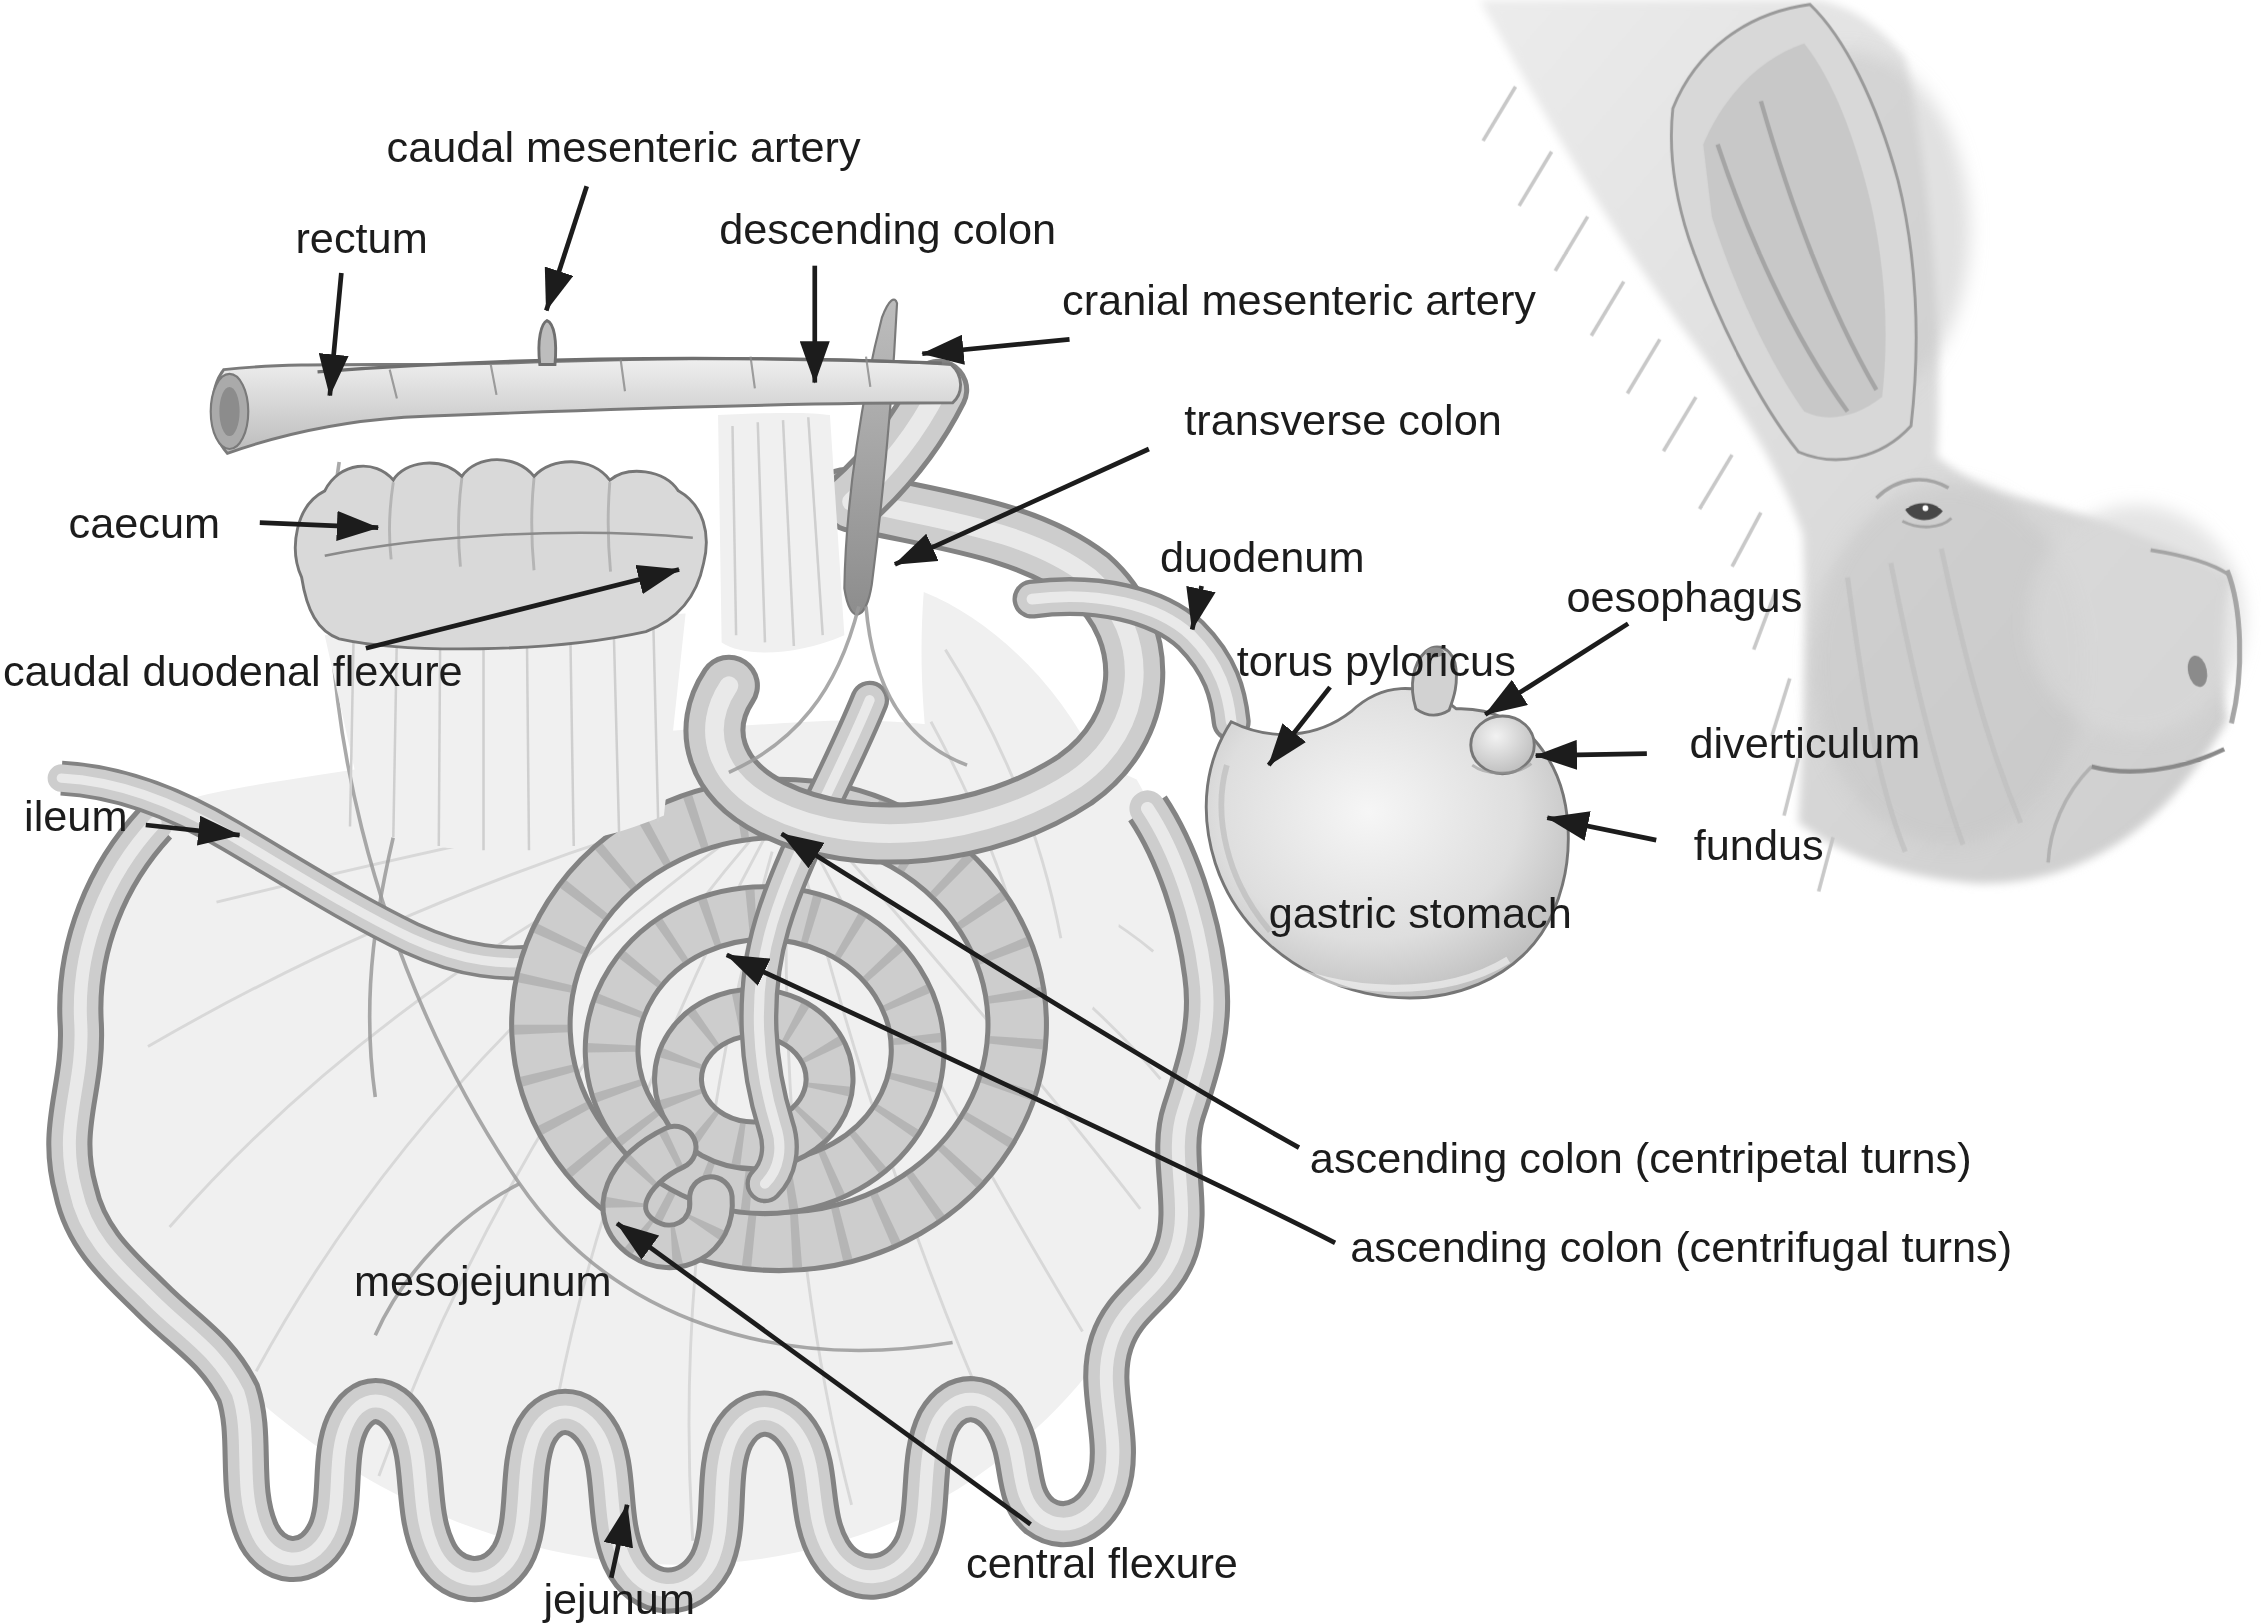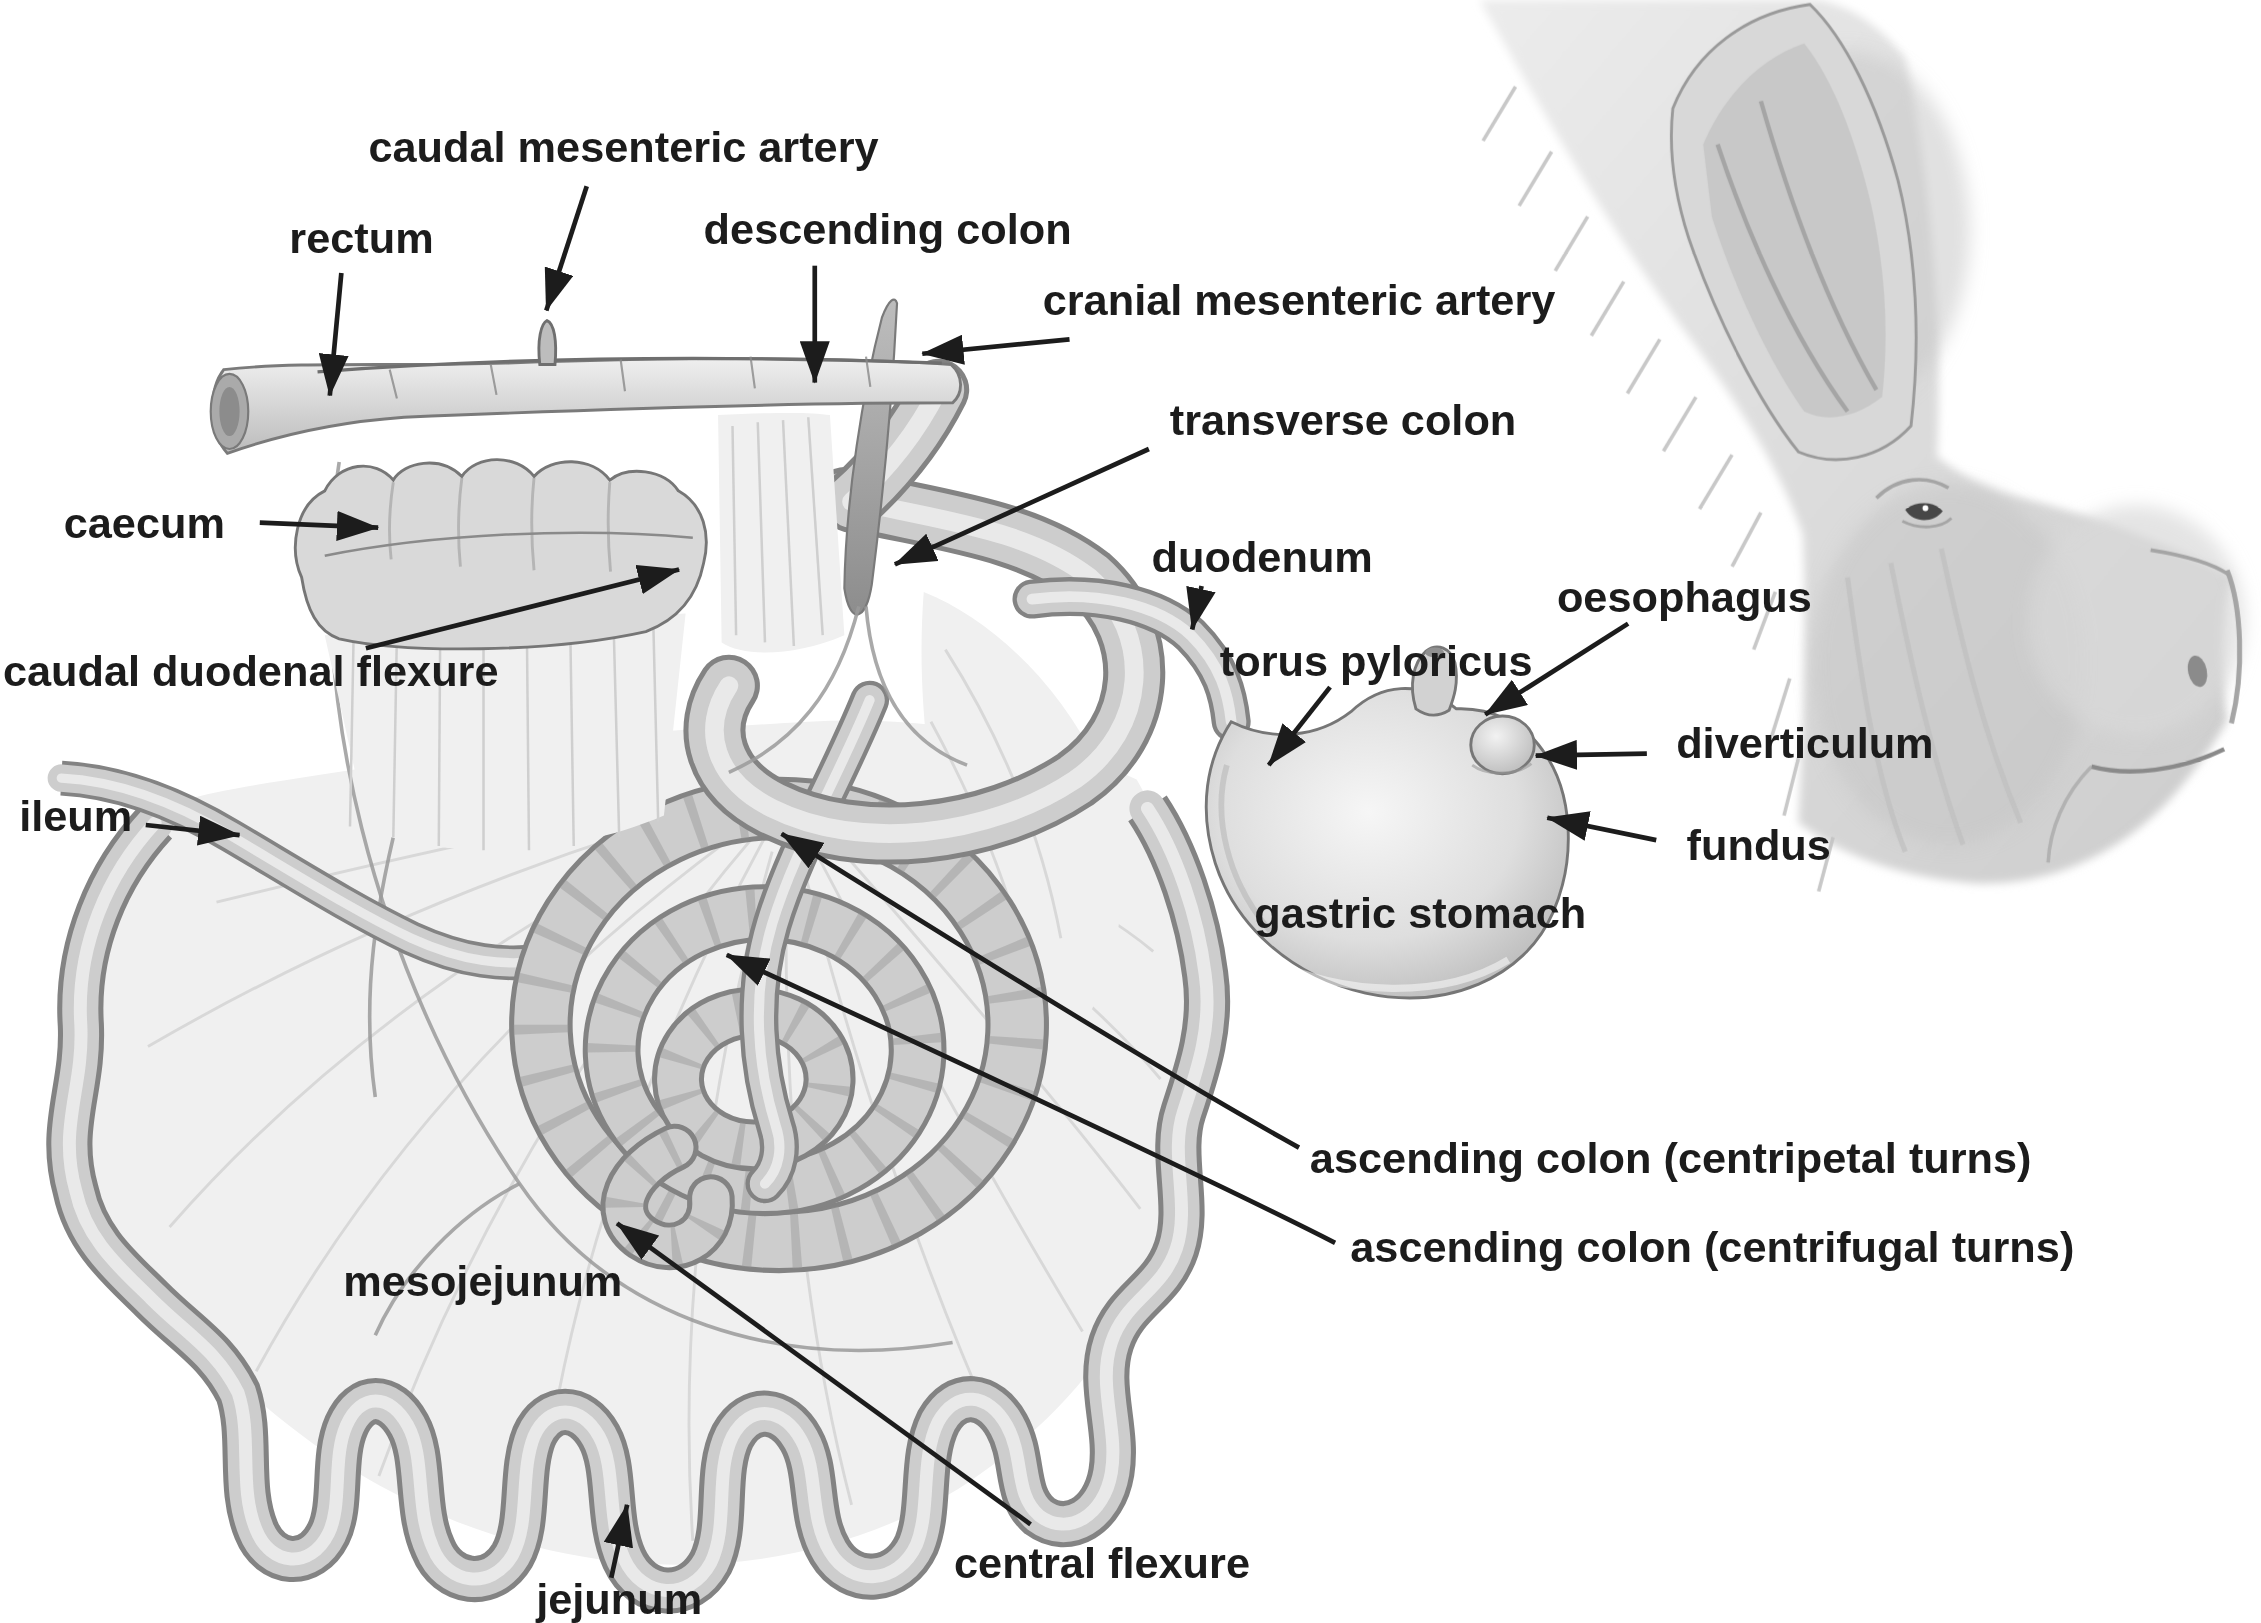--- a/index.html
+++ b/index.html
@@ -1,16 +1,16 @@
 <!DOCTYPE html>
 <html style="--background: #ffffff; --label_text: #1c1c1c; --leader_line: #1c1c1c; --organ_fill_mid: #d6d6d6; --organ_outline: #767676; --membrane_fill: #f0f0f0;font-size:11.5px"><head>
 <meta charset="utf-8">
 <style>
   html,body{margin:0;padding:0;background:var(--background,#fff);}
-  .stage{width:2261px;height:1624px;position:relative;background:var(--background,#fff);font-weight:bold;}
+  .stage{width:2261px;height:1624px;position:relative;background:var(--background,#fff);}
   svg{display:block;}
   .lbl{font-family:"Liberation Sans",sans-serif;font-size:60px;fill:var(--label_text,#1c1c1c);}
   .mid{text-anchor:middle;}
   .leader{stroke:var(--leader_line,#1c1c1c);stroke-width:6.5;fill:none;marker-end:url(#arrow);}
   .membrane{fill:var(--membrane_fill,#efefef);stroke:none;}
   .stria{stroke:#d8d8d8;stroke-width:4;fill:none;}
   .stria2{stroke:#cfcfcf;stroke-width:3.5;fill:none;}
   .vessel{stroke:#9a9a9a;stroke-width:5;fill:none;opacity:.85;}
   .tube-under{fill:none;stroke:#838383;}
   .tube-main{fill:none;stroke:#cdcdcd;}

